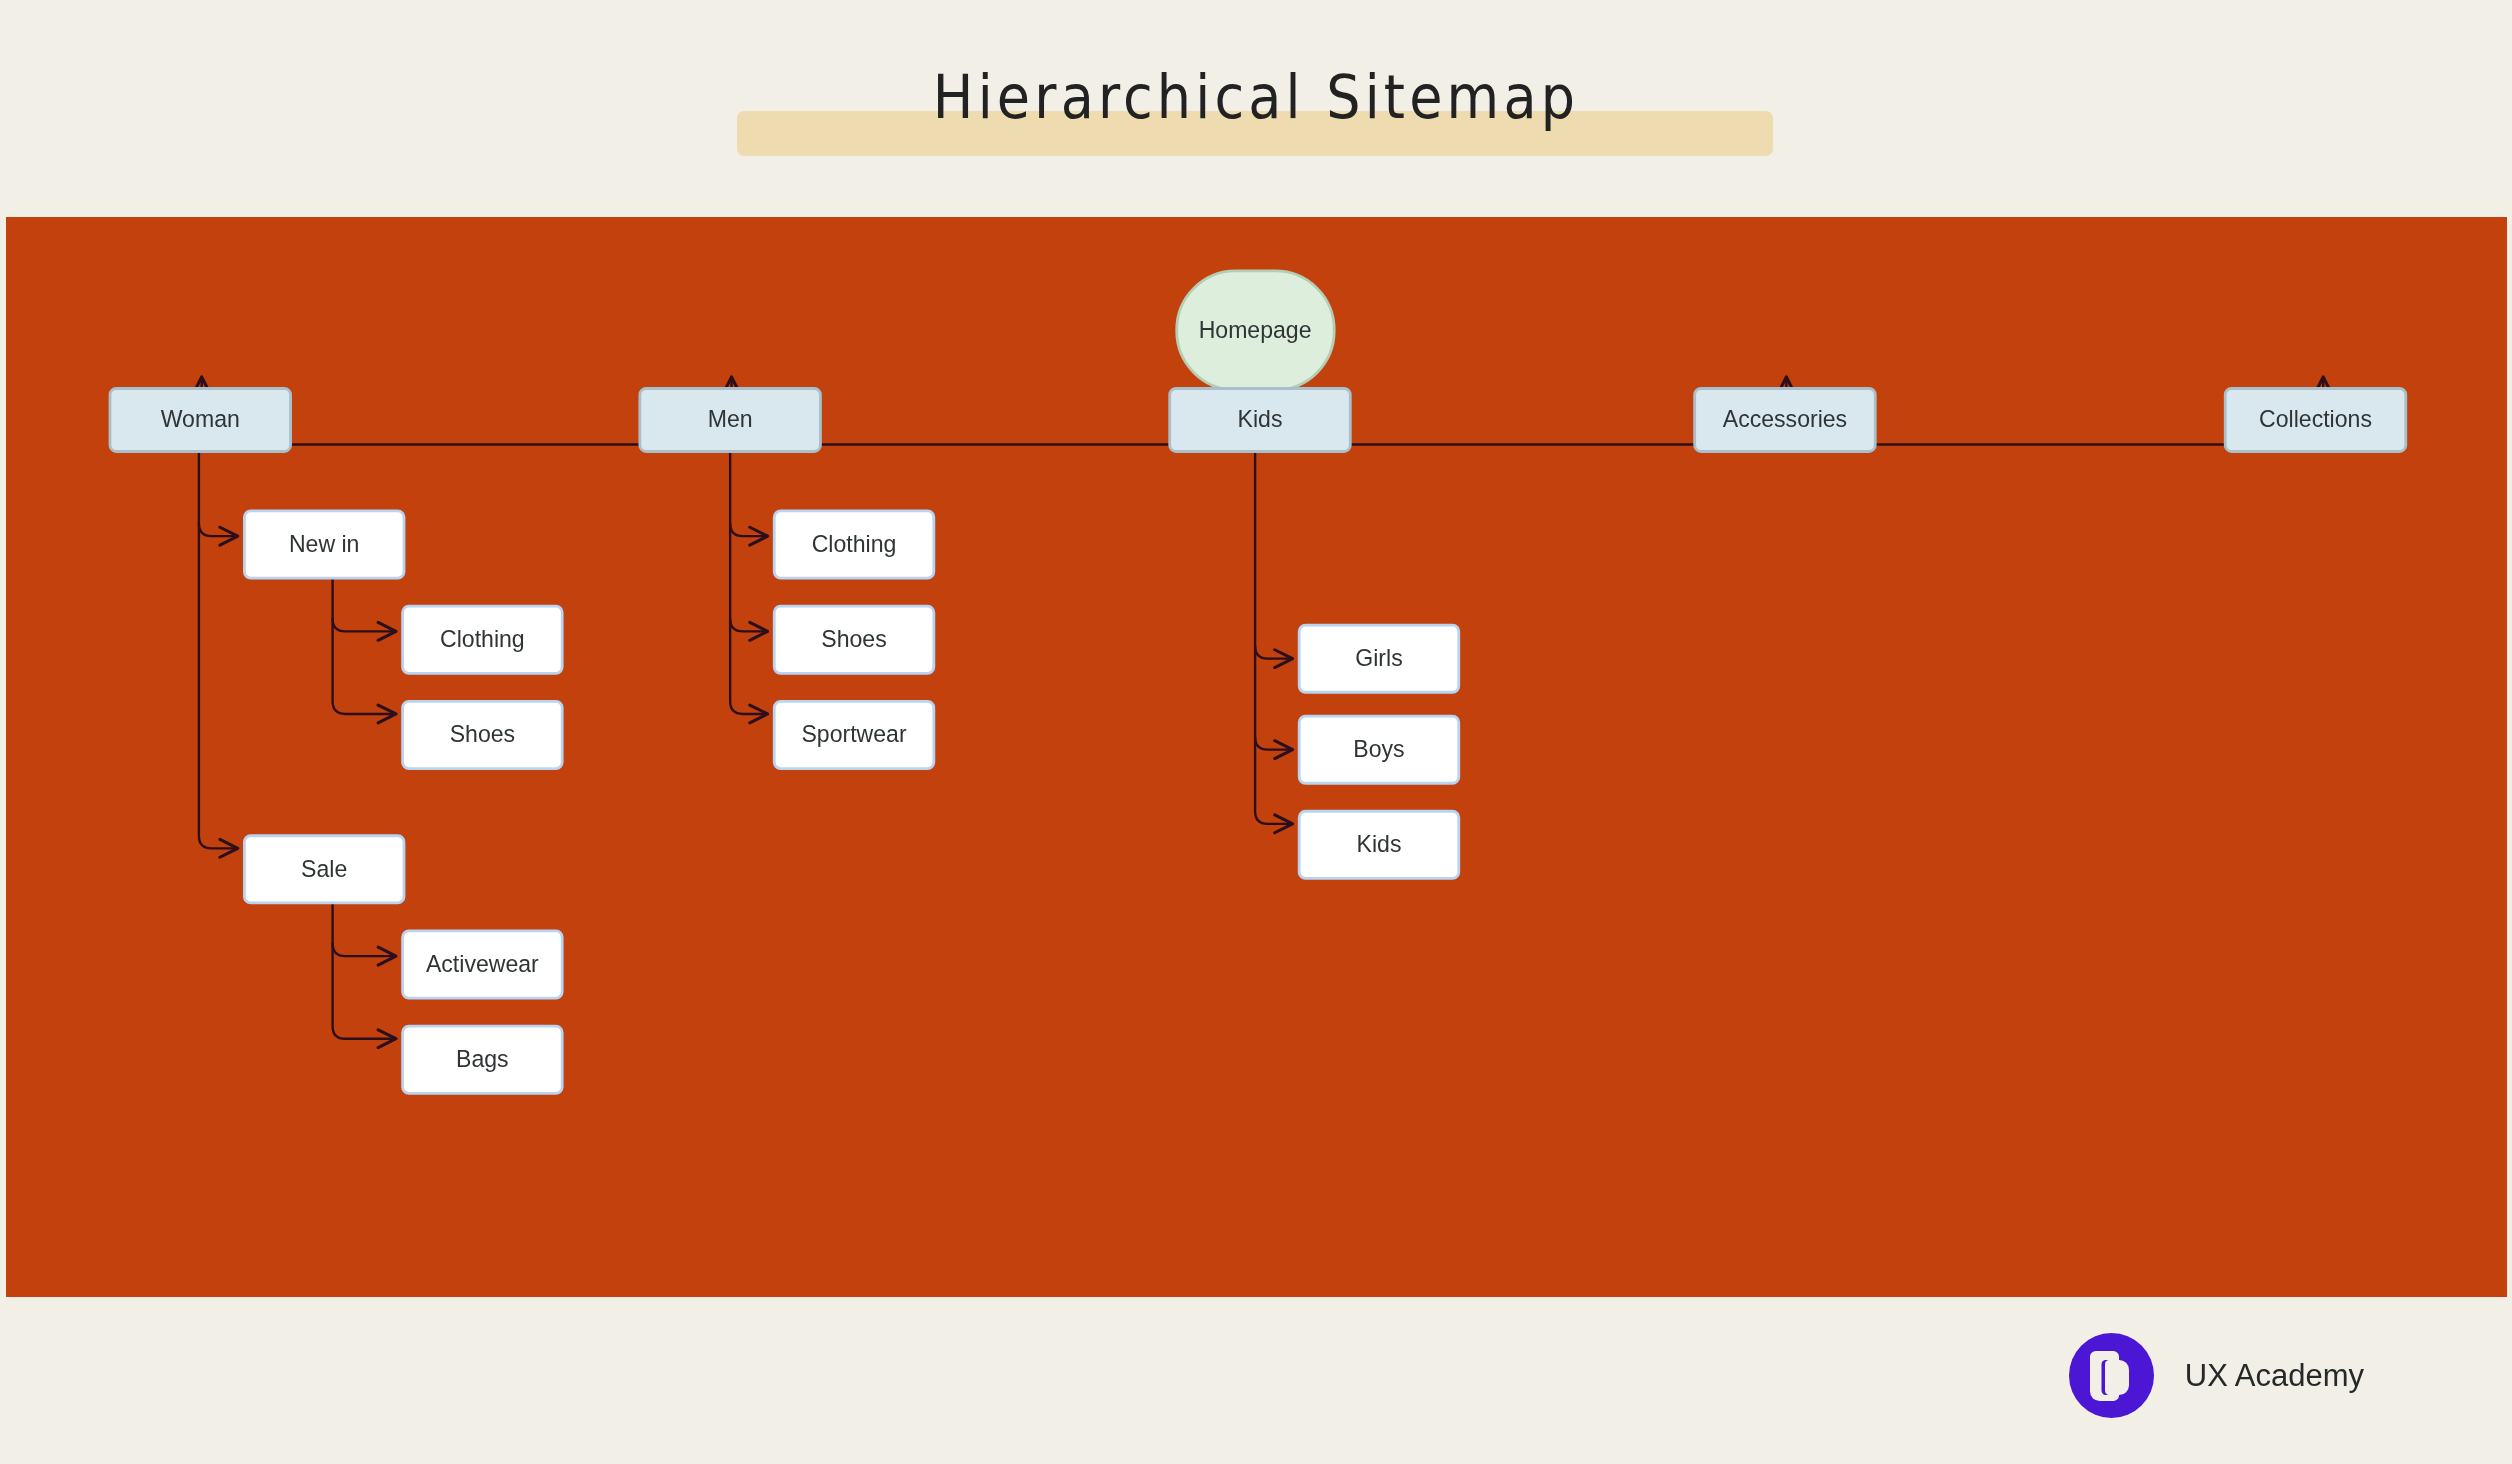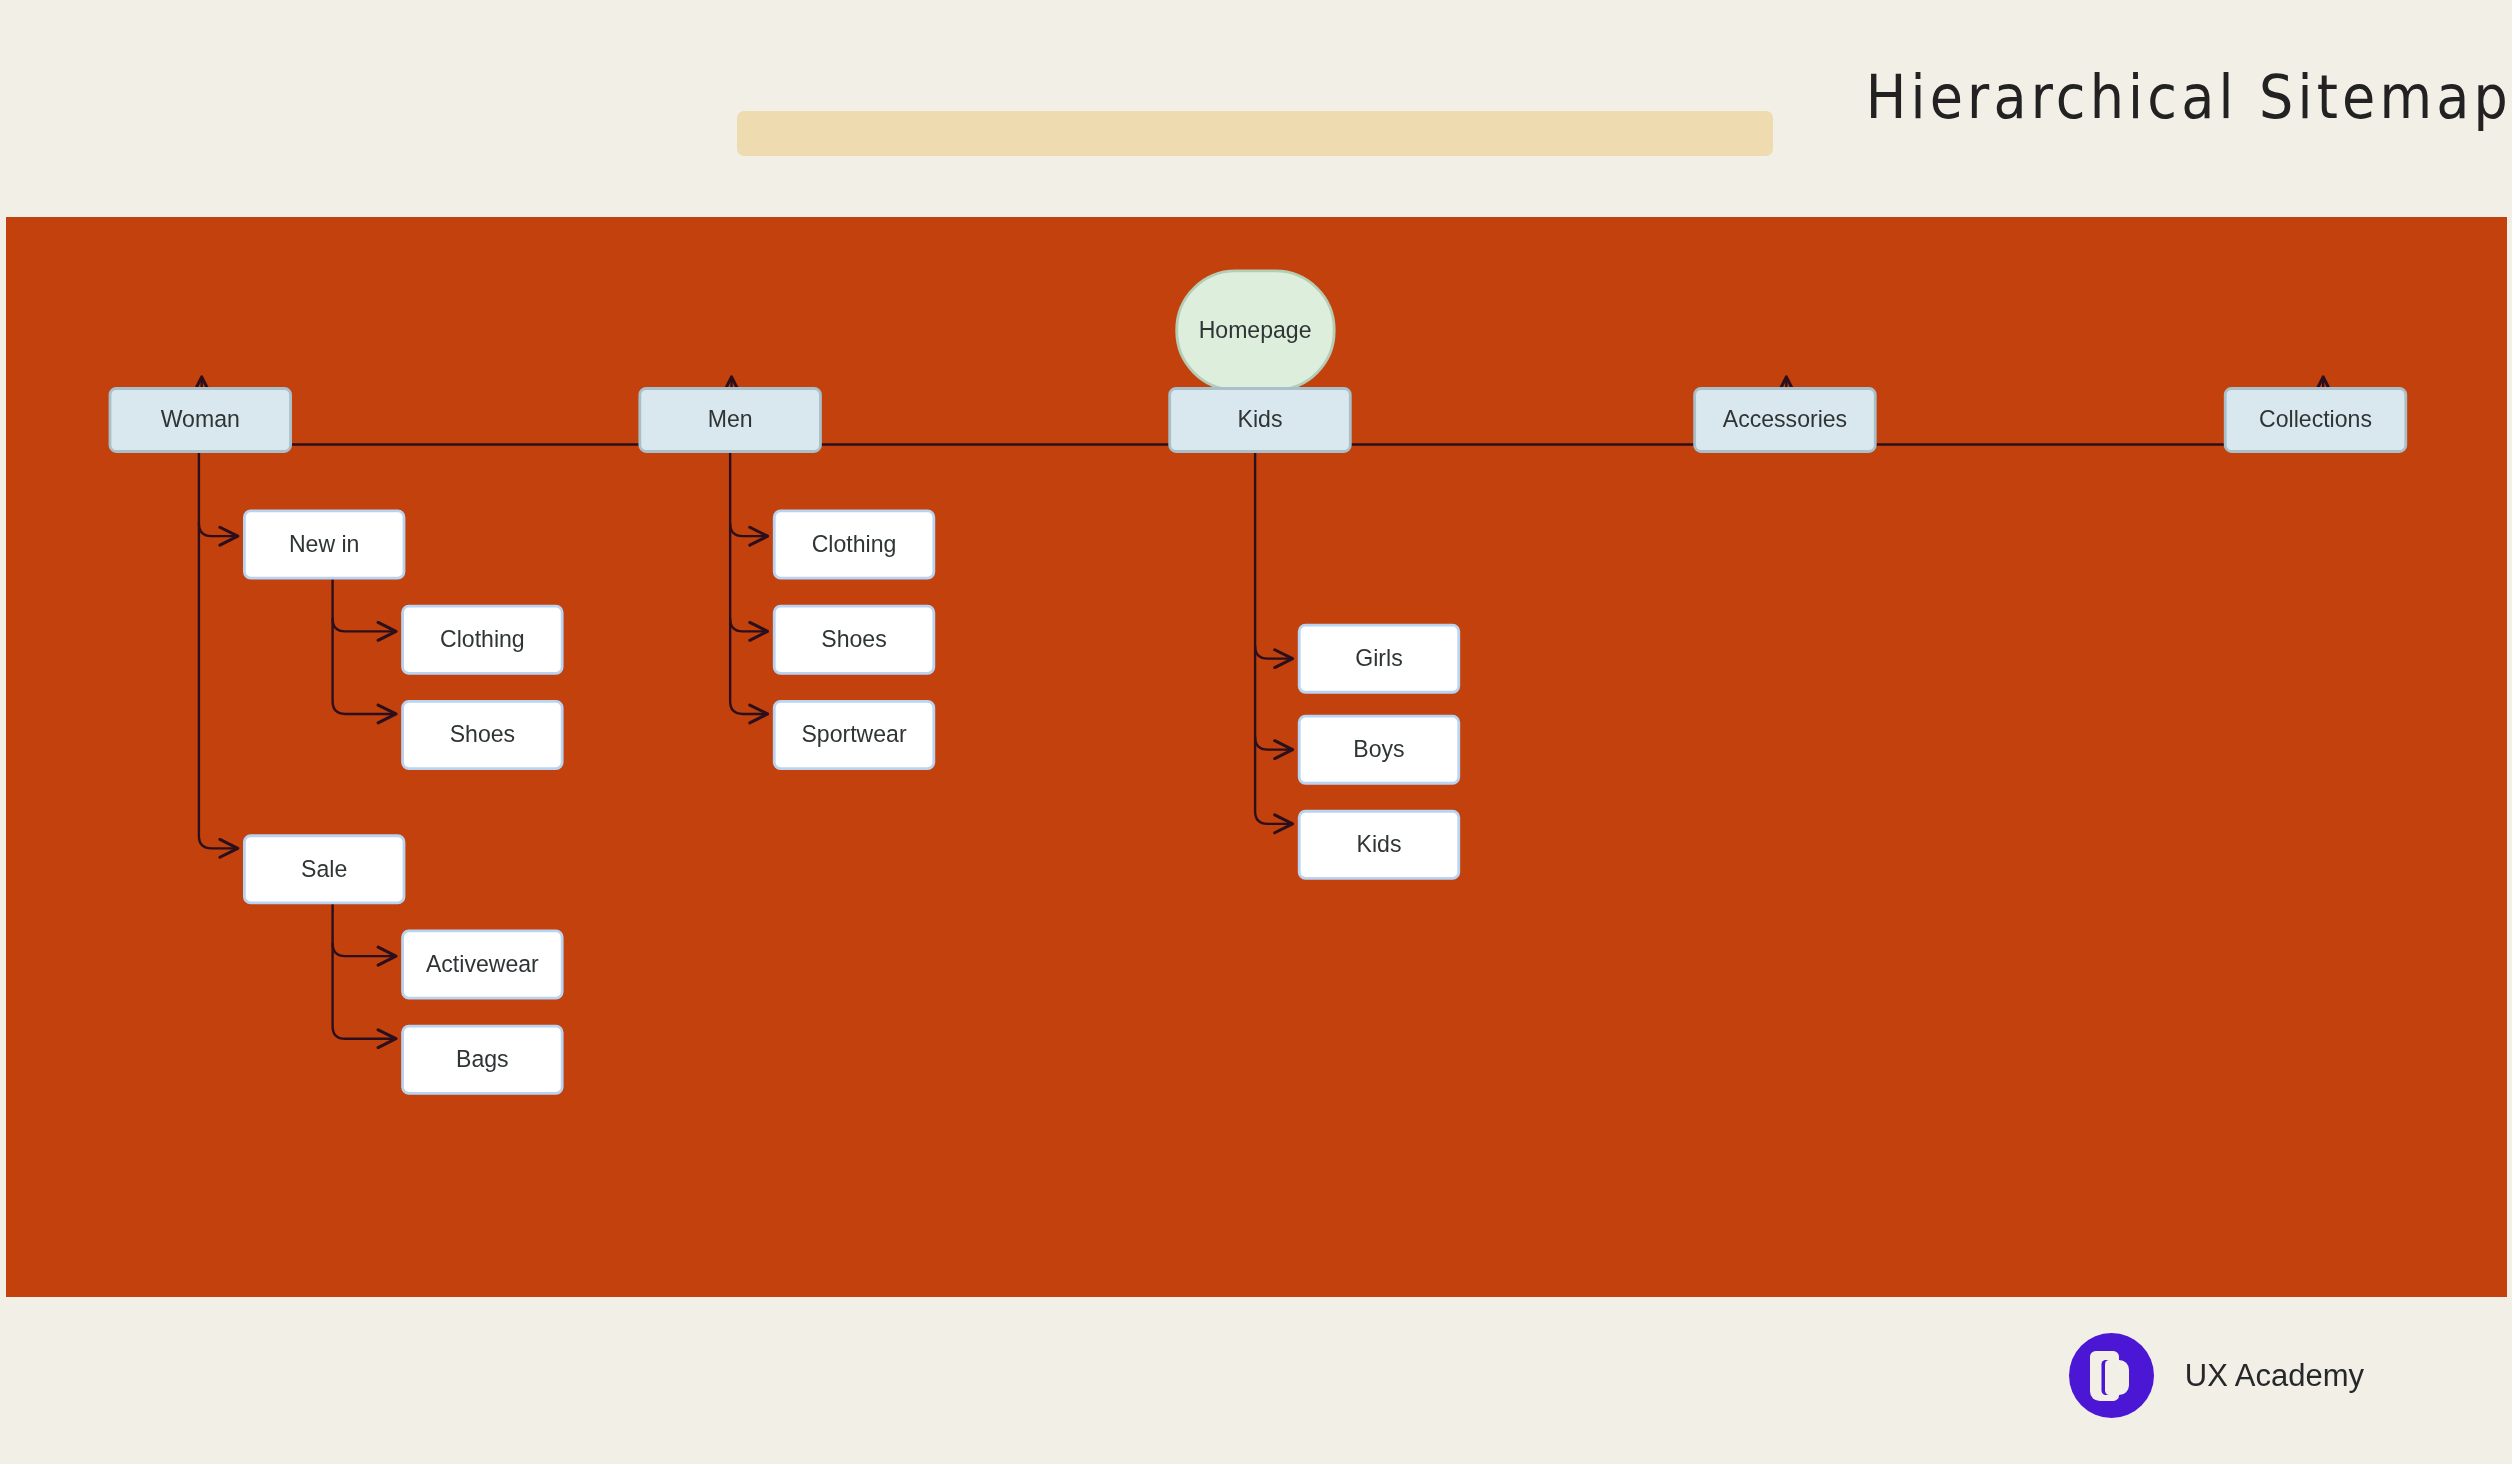--- a/index.html
+++ b/index.html
@@ -37,21 +37,21 @@
     width: 1036px;
     height: 45px;
     background: #eedcb0;
     border-radius: 7px;
   }
   #page-title {
     position: absolute;
     left: 0;
     top: 62px;
     width: 2512px;
-    text-align: right;
+    text-align: center;
     font-size: 60px;
     font-weight: 400;
     letter-spacing: 4.2px;
     color: #222222;
     font-family: "DejaVu Sans Condensed", "Liberation Sans", sans-serif;
     white-space: nowrap;
   }
 
   
   #canvas {

